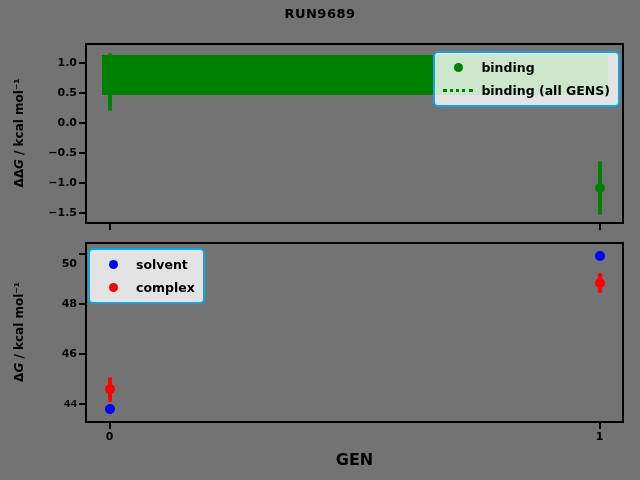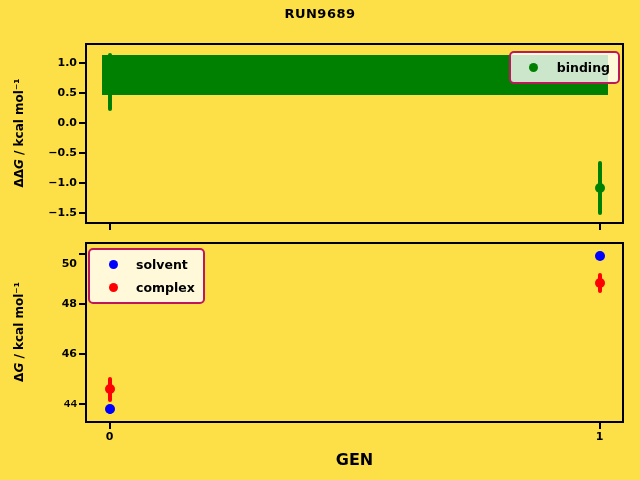--- a/index.html
+++ b/index.html
@@ -1,17 +1,17 @@
 <!DOCTYPE html>
 <html><head>
 <meta charset="utf-8">
 <style>
   html,body{margin:0;padding:0;background:#fff;}
   .figure{
-    position:relative;width:640px;height:480px;background:#fde047;overflow:hidden;
+    position:relative;width:640px;height:480px;background:#737373;overflow:hidden;
     font-family:"DejaVu Sans","Liberation Sans",sans-serif;color:#000;
   }
   .suptitle{position:absolute;left:0;top:6px;width:100%;text-align:center;
     font-size:13px;font-weight:bold;letter-spacing:0.5px;}
   .axes{position:absolute;}
   .frame{position:absolute;inset:0;border:2px solid #000;box-sizing:border-box;
     z-index:3;pointer-events:none;}
   .ylabel{position:absolute;white-space:nowrap;font-size:12px;font-weight:bold;
     transform:translate(-50%,-50%) rotate(-90deg);}
   .ylabel .gsym{font-style:italic;}
@@ -19,21 +19,21 @@
   .ytick{position:absolute;left:-6px;width:6px;height:2px;background:#000;}
   .xtick{position:absolute;top:100%;width:2px;height:6px;background:#000;}
   .yticklabel{position:absolute;right:calc(100% + 8px);font-size:11px;font-weight:bold;
     line-height:14px;white-space:nowrap;}
   .xticklabel{position:absolute;top:calc(100% + 7px);font-size:11px;font-weight:bold;
     transform:translateX(-50%);}
   .band{position:absolute;z-index:1;}
   .meanline{position:absolute;height:0;border-top:2px dotted #008000;z-index:1;}
   .ebar{position:absolute;width:4px;border-radius:2px;z-index:2;}
   .dot{position:absolute;width:10px;height:10px;border-radius:50%;z-index:2;}
-  .legend{position:absolute;background:rgba(255,255,255,0.8);border:2px solid #be185d;
+  .legend{position:absolute;background:rgba(255,255,255,0.8);border:2px solid #0ea5e9;
     border-radius:5px;padding:3px 8px;z-index:4;}
   .legend-tr{right:4px;top:8px;}
   .legend-tl{left:3px;top:6px;}
   .lrow{display:flex;align-items:center;height:23px;}
   .lmark{width:30px;flex:none;display:flex;justify-content:center;align-items:center;}
   .lmark .mdot{width:9px;height:9px;border-radius:50%;}
   .lmark .mdotted{width:30px;height:0;border-top:3px dotted;}
   .llabel{margin-left:8px;font-size:12.5px;font-weight:600;white-space:nowrap;}
 </style>
 </head>
@@ -52,20 +52,26 @@
   </div>
 
   <div class="axes" id="axes-ddg" style="left:85px;top:43px;width:539px;height:181px">
     <div class="frame"></div>
     <div class="legend legend-tr">
         <div class="lrow">
           <div class="lmark">
             <div class="mdot" style="background: rgb(0, 128, 0);"></div>
           </div>
           <div class="llabel">binding</div>
+        </div>
+        <div class="lrow">
+          <div class="lmark">
+            <div class="mdotted" style="border-top-color: rgb(0, 128, 0);"></div>
+          </div>
+          <div class="llabel">binding (all GENS)</div>
         </div>
       </div>
   <div class="ytick" style="top: 18.8439px;"></div>
       <div class="yticklabel" style="top: 12.8439px;">1.0</div>
       <div class="ytick" style="top: 48.9103px;"></div>
       <div class="yticklabel" style="top: 42.9103px;">0.5</div>
       <div class="ytick" style="top: 78.9767px;"></div>
       <div class="yticklabel" style="top: 72.9767px;">0.0</div>
       <div class="ytick" style="top: 109.043px;"></div>
       <div class="yticklabel" style="top: 103.043px;">−0.5</div>

